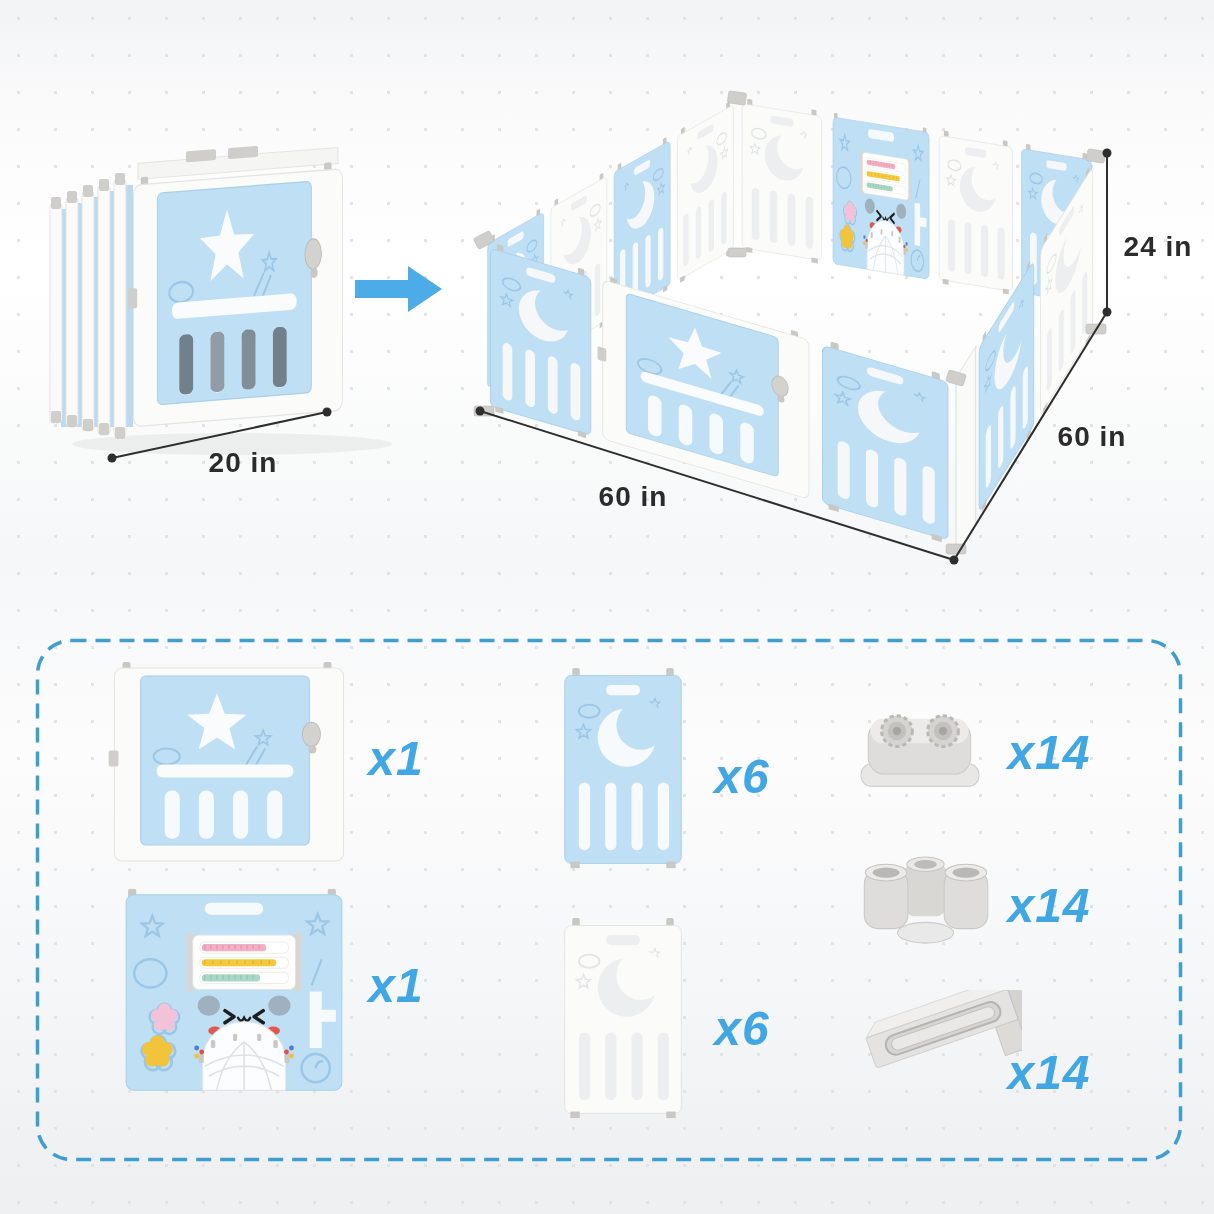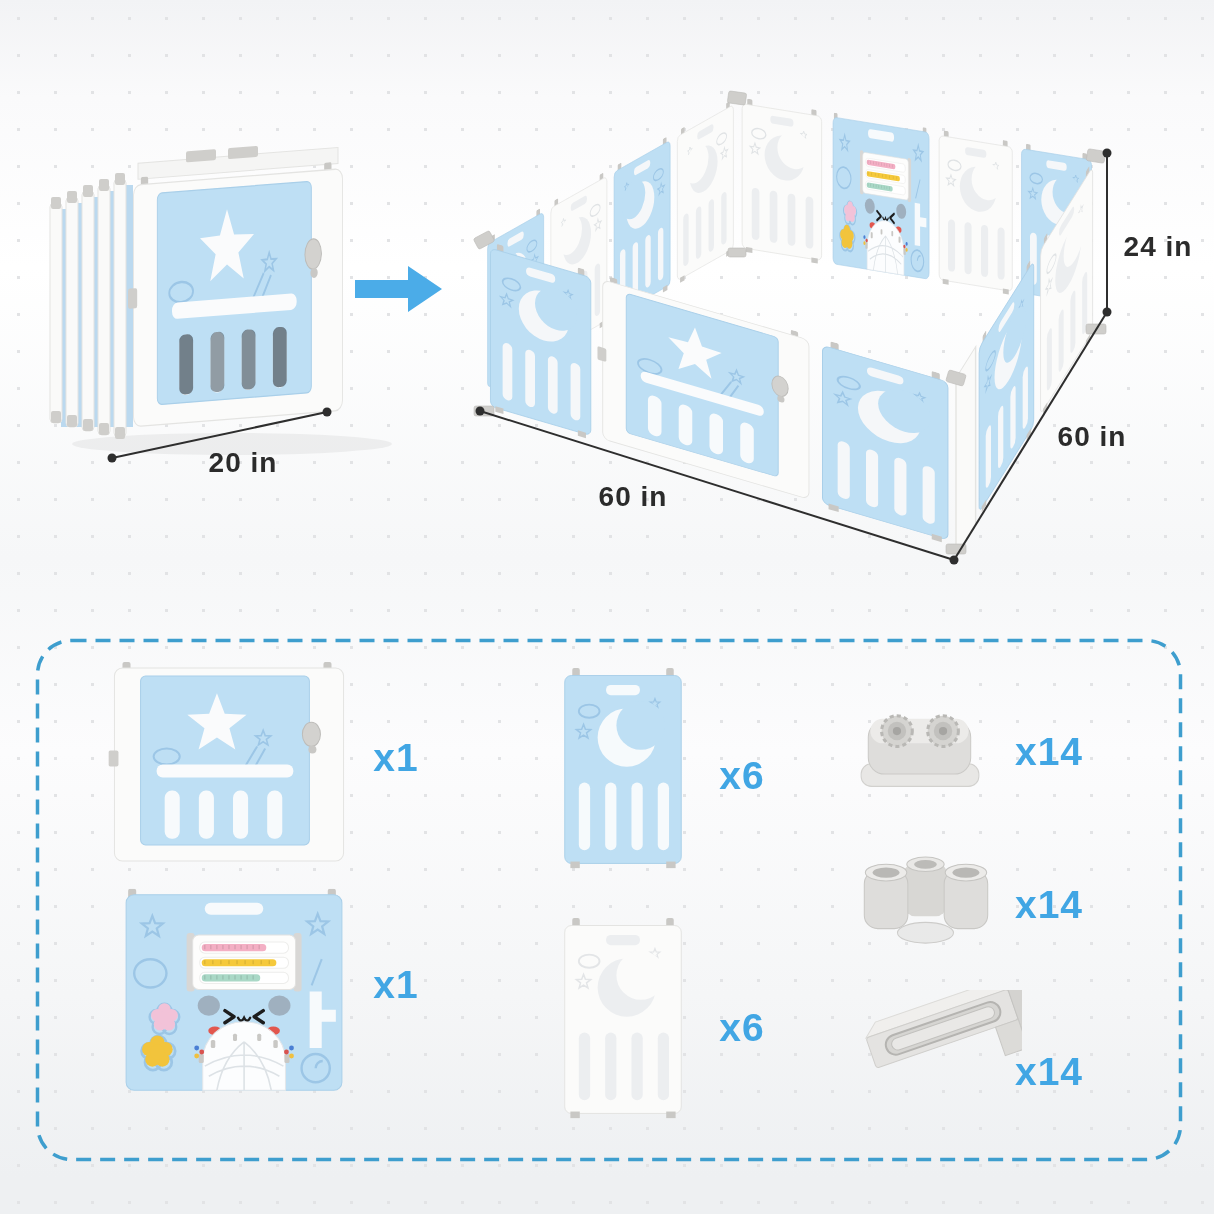--- a/index.html
+++ b/index.html
@@ -10,21 +10,21 @@
       radial-gradient(circle, #e2e3e5 1.6px, rgba(0,0,0,0) 2px) 0 0 / 37px 37px,
       linear-gradient(180deg,#f2f3f5 0%,#fafafb 8%,#ffffff 22%,#f6f7f8 46%,#fcfcfd 62%,#f5f6f7 82%,#eef0f2 97%);
   }
   .art{position:absolute; left:0; top:0;}
   .dim-label{
     position:absolute; transform:translate(-50%,-50%);
     font-size:28px; font-weight:600; color:#2b2b2b; letter-spacing:1px; white-space:nowrap;
   }
   .qty-label{
     position:absolute; transform:translate(-50%,-50%);
-    font-size:39px; font-weight:600; color:#41a6e4; letter-spacing:1px; white-space:nowrap;
+    font-size:48px; font-weight:600; color:#41a6e4; letter-spacing:1px; white-space:nowrap;font-style:italic;
   }
   .parts-border{position:absolute; left:35px; top:638px;}
   .part-svg{position:absolute;}
 </style>
 </head>
 <body>
 
 <div class="canvas">
 
   <svg width="0" height="0" style="position:absolute" aria-hidden="true">

